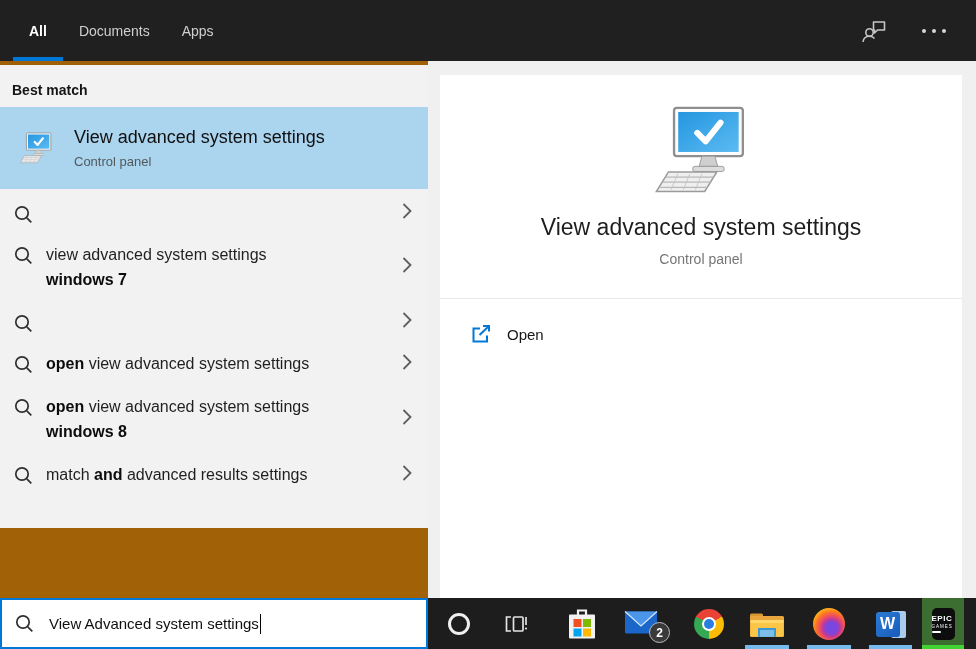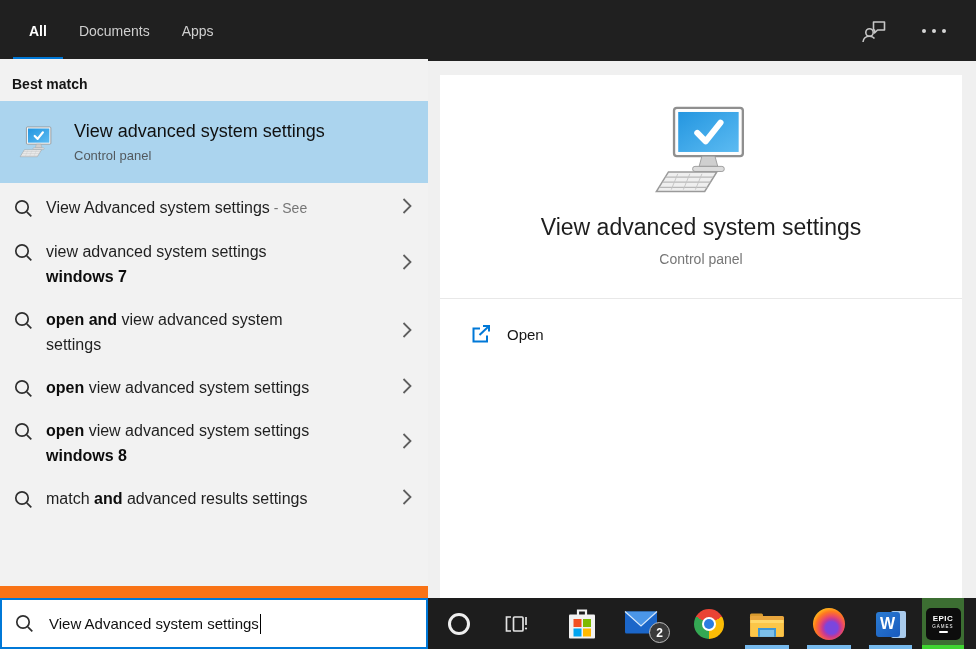--- a/index.html
+++ b/index.html
@@ -1,34 +1,34 @@
 <!DOCTYPE html>
 <html style="--accent: #0078d7; --highlight: #abd4ee; --topbar: #202020; --taskbar: #1d1d1d; --run-underline: #76b9ed; --epic-green: #3c6e32; --epic-underline: #3fd431;"><head>
 <meta charset="utf-8">
 <style>
   :root{
     --accent:#0078d7; --highlight:#abd4ee; --topbar:#202020; --taskbar:#1d1d1d;
     --run-underline:#76b9ed; --epic-green:#3c6e32; --epic-underline:#3fd431;
   }
   *{box-sizing:border-box;margin:0;padding:0}
   body{font-family:"Liberation Sans",sans-serif;background:#fff}
-  .screen{position:relative;width:976px;height:649px;overflow:hidden;background:#f97316}
+  .screen{position:relative;width:976px;height:649px;overflow:hidden;background:#a16207}
 
   
   .topbar{position:absolute;left:0;top:0;width:976px;height:61px;background:var(--topbar);display:flex;align-items:stretch}
   .tabs{display:flex;margin-left:13px}
   .tab{display:flex;align-items:center;gap:7px;padding:0 16px;font-size:14px;color:#cfcfcf;cursor:pointer;border-bottom:4px solid transparent;border-top:4px solid transparent}
   .tab.active{color:#fff;font-weight:700;border-bottom-color:var(--accent)}
   .tab .dd-caret{width:0;height:0;border-left:5px solid transparent;border-right:5px solid transparent;border-top:6px solid #cfcfcf;margin-top:2px}
   .topbar-right{margin-left:auto;display:flex;align-items:center;gap:30px;margin-right:26px}
   .ellipsis{display:flex;gap:6px;padding:4px}
   .ellipsis i{width:4px;height:4px;border-radius:50%;background:#d6d6d6}
 
   
-  .left-panel{position:absolute;left:0;top:59px;width:428px;height:527px;background:#f2f2f2;overflow:hidden}
+  .left-panel{position:absolute;left:0;top:65px;width:428px;height:463px;background:#f2f2f2;overflow:hidden}
   .section-header{font-size:14px;font-weight:700;color:#141414;margin:17px 0 9px 12px}
   .best-match-item{height:82px;background:var(--highlight);display:flex;align-items:center;padding-left:16px;cursor:pointer}
   .bm-text{margin-left:18px}
   .bm-title{font-size:18px;color:#101010}
   .bm-sub{font-size:13px;color:#52595e;margin-top:6px}
 
   .suggestions{margin-top:3px}
   .srow{position:relative;display:flex;padding:9px 36px 9px 0;cursor:pointer}
   .mag-cell{width:46px;flex:0 0 46px;display:flex;justify-content:center;padding-top:4px}
   .sline{line-height:25px;font-size:16px;color:#1f1f1f;white-space:nowrap}
@@ -71,21 +71,21 @@
   .cortana-ring{width:22px;height:22px;border:3px solid #efefef;border-radius:50%}
   .mail-wrap{position:relative}
   .mail-badge{position:absolute;right:-12px;bottom:-4px;width:21px;height:21px;border-radius:50%;background:#3a3a3a;border:1.5px solid #bdbdbd;color:#fff;font-size:12px;font-weight:700;display:flex;align-items:center;justify-content:center}
   .chrome-icon{width:30px;height:30px;border-radius:50%;background:conic-gradient(#ea4335 0 60deg,#fbbc05 60deg 180deg,#34a853 180deg 300deg,#ea4335 300deg 360deg);display:flex;align-items:center;justify-content:center}
   .chrome-white{width:14px;height:14px;border-radius:50%;background:#fff;display:flex;align-items:center;justify-content:center}
   .chrome-blue{width:10px;height:10px;border-radius:50%;background:#2c7de0}
   .firefox-icon{width:32px;height:32px;border-radius:50%;background:radial-gradient(circle at 58% 62%,#7b46dd 0 22%,#c0399a 32%,#ed4d62 44%,#ff7a1e 60%,#ffb31e 74%,#ffd748 88%)}
   .word-icon{position:relative;width:30px;height:30px}
   .word-doc{position:absolute;right:0;top:2px;width:15px;height:27px;background:#a9cbec;border-radius:2px}
   .word-front{position:absolute;left:0;top:3px;width:24px;height:25px;background:linear-gradient(135deg,#2b7cd3,#185abd);border-radius:3px;color:#fff;font-weight:700;font-size:16px;display:flex;align-items:center;justify-content:center}
-  .epic-logo{width:35px;height:32px;background:#0d0d0d;border-radius:5px;display:flex;flex-direction:column;align-items:center;justify-content:center;color:#fff}
+  .epic-logo{width:23px;height:32px;background:#0d0d0d;border-radius:5px;display:flex;flex-direction:column;align-items:flex-start;justify-content:center;color:#fff}
   .epic-line1{font-size:8px;font-weight:800;letter-spacing:.5px}
   .epic-line2{font-size:4.5px;letter-spacing:1px;margin-top:1px}
   .epic-bar{width:9px;height:2px;background:#fff;border-radius:1px;margin-top:2px}
 </style>
 </head>
 <body>
 
 <svg width="0" height="0" style="position:absolute" aria-hidden="true">
   <defs>
     <linearGradient id="scr" x1="0" y1="0" x2="1" y2="1">
@@ -158,21 +158,20 @@
 
 
     <div class="suggestions" id="suggestion-list">
   <div class="srow">
     <span class="mag-cell">
       <svg width="19" height="19">
               <use href="#mag-icon"></use>
             </svg>
     </span>
     <div class="stext">
-            <div class="sline"><span class="sg-normal">View Advanced system settings</span><span class="sg-gray"> - See</span></div>
           </div>
     <span class="chev">
       <svg width="10" height="17" viewBox="0 0 10 17" fill="none" stroke="#5f5f5f" stroke-width="1.8">
               <path d="M1.5 1.5 L8.5 8.5 L1.5 15.5"></path>
             </svg>
     </span>
   </div>
 
   <div class="srow">
     <span class="mag-cell">
@@ -190,24 +189,20 @@
             </svg>
     </span>
   </div>
 
   <div class="srow">
     <span class="mag-cell">
       <svg width="19" height="19">
               <use href="#mag-icon"></use>
             </svg>
     </span>
-    <div class="stext">
-            <div class="sline"><span class="sg-bold">open and</span><span class="sg-normal"> view advanced system</span></div>
-            <div class="sline"><span class="sg-normal">settings</span></div>
-          </div>
     <span class="chev">
       <svg width="10" height="17" viewBox="0 0 10 17" fill="none" stroke="#5f5f5f" stroke-width="1.8">
               <path d="M1.5 1.5 L8.5 8.5 L1.5 15.5"></path>
             </svg>
     </span>
   </div>
 
   <div class="srow">
     <span class="mag-cell">
       <svg width="19" height="19">

